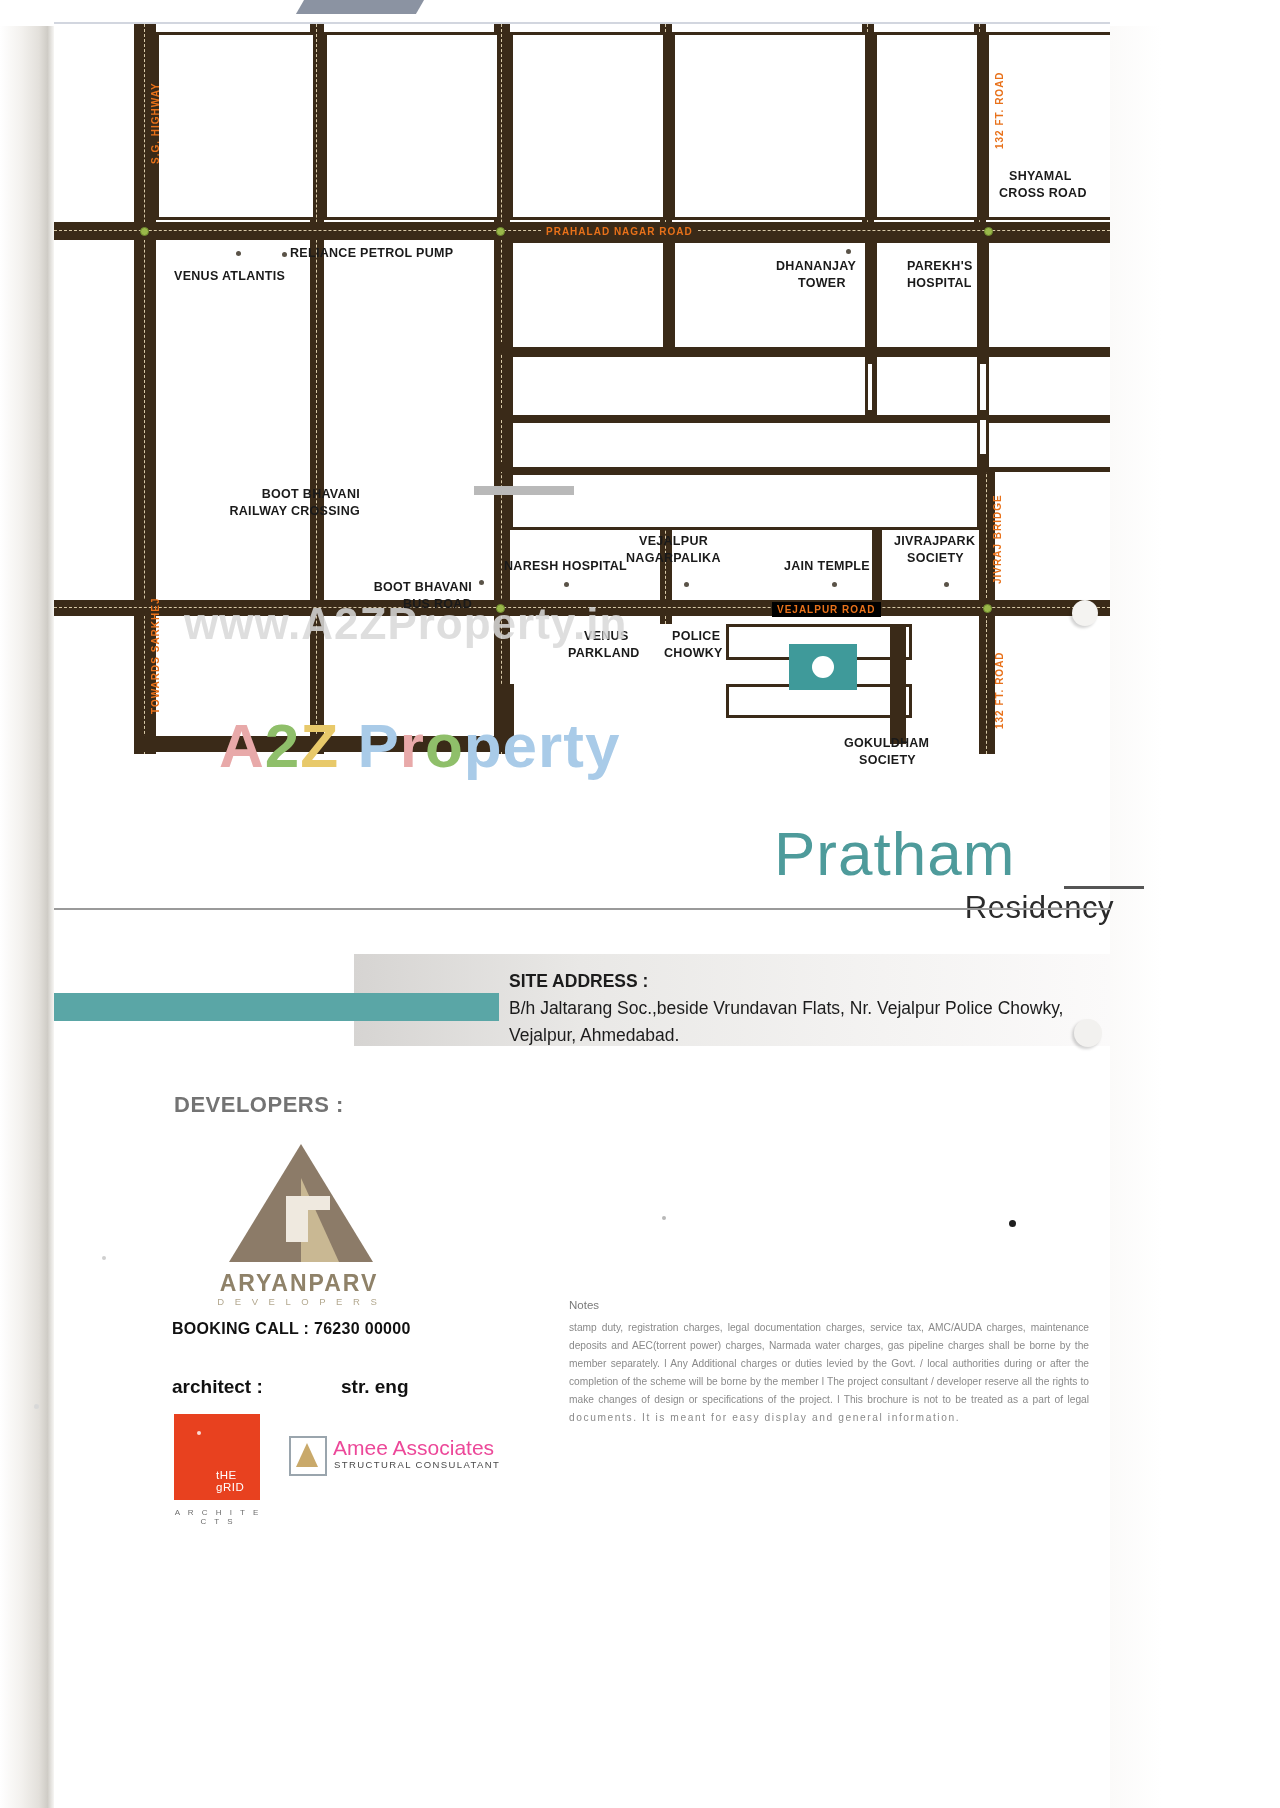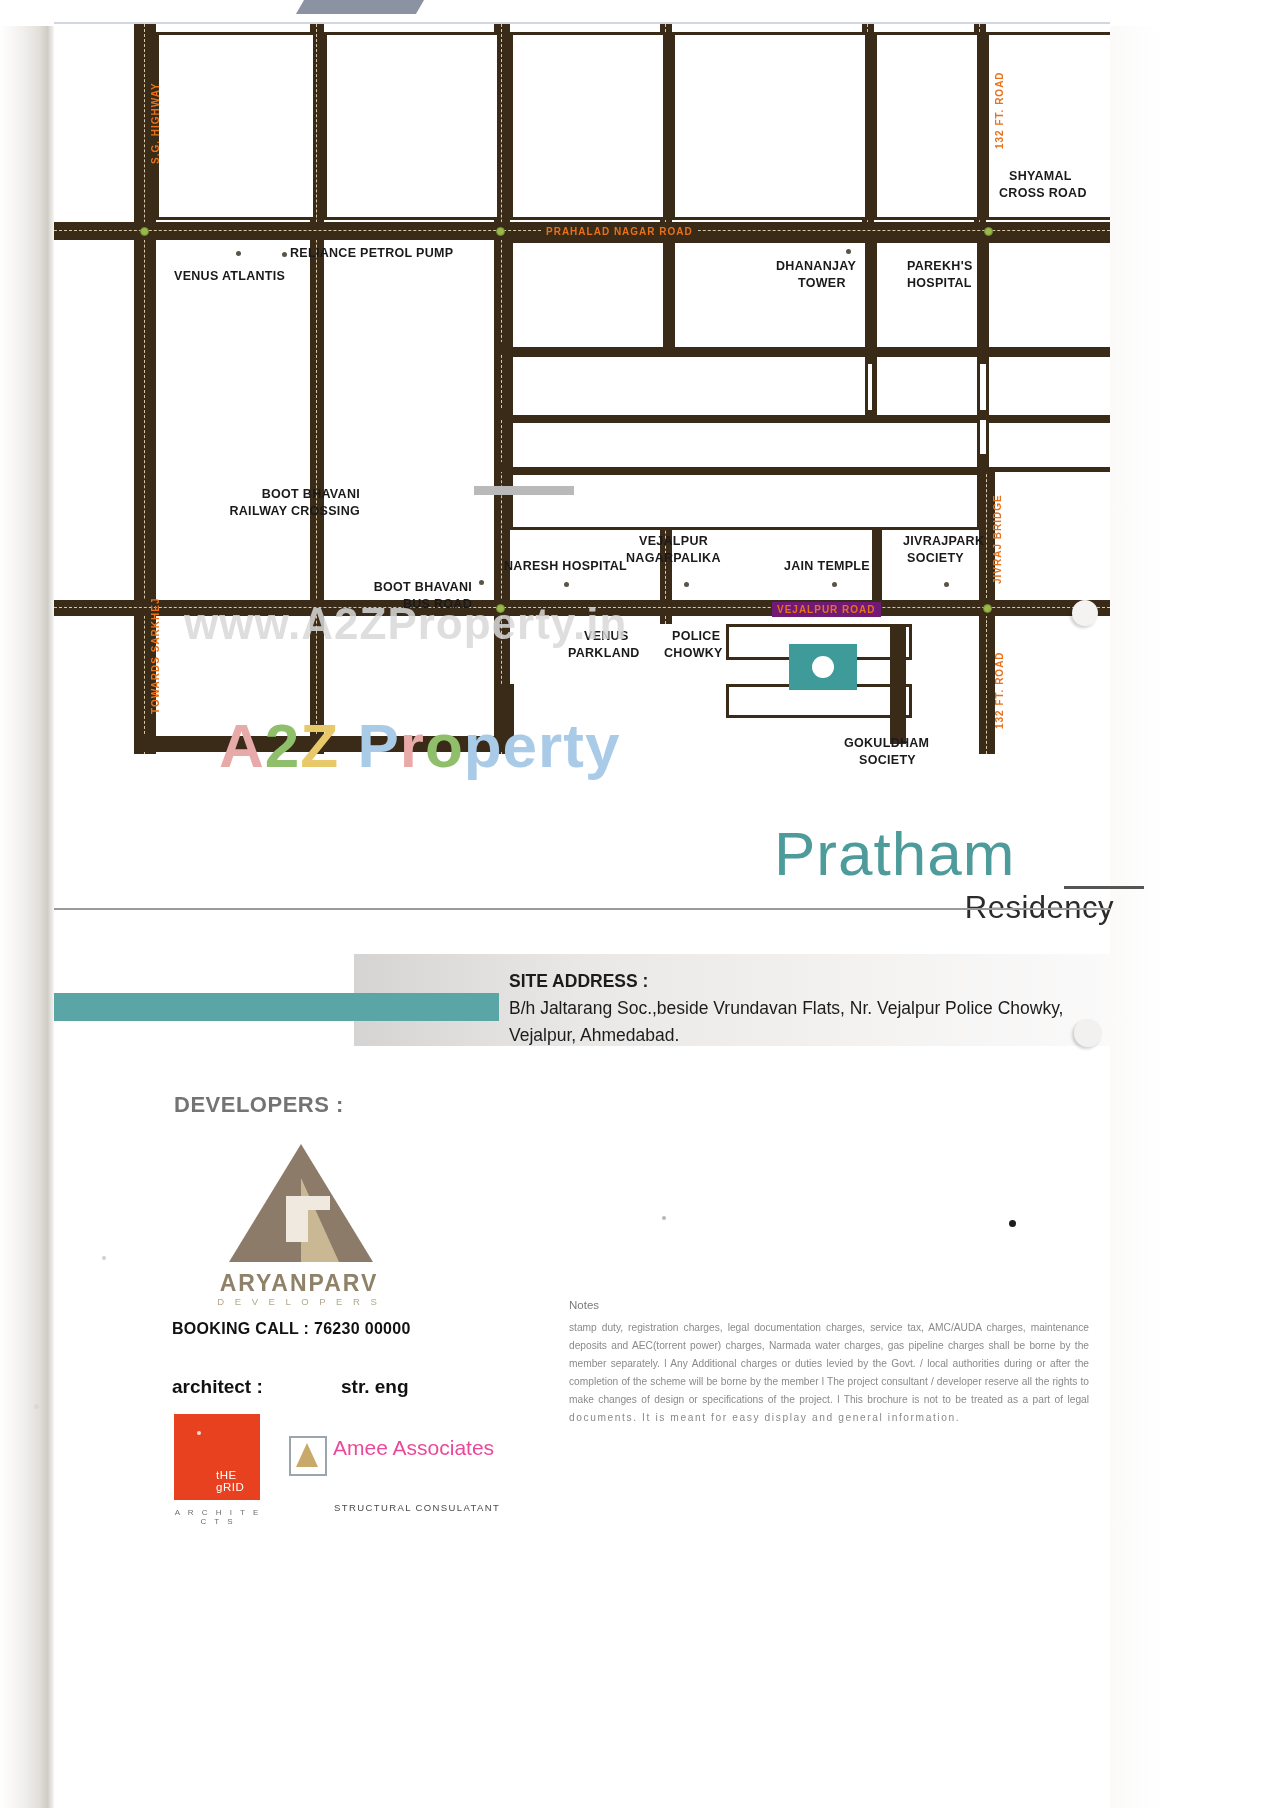--- a/index.html
+++ b/index.html
@@ -72,21 +72,21 @@
   .arch-lbl{position:absolute;left:118px;top:1352px;font-size:19px;font-weight:bold;color:#111;}
   .str-lbl{position:absolute;left:287px;top:1352px;font-size:19px;font-weight:bold;color:#111;}
   .grid-logo{position:absolute;left:120px;top:1390px;width:86px;height:86px;background:#e8411f;}
   .grid-logo .t{position:absolute;left:6px;bottom:7px;color:#ffffff;font-size:11.5px;letter-spacing:.5px;margin-left:36px;}
   .grid-dot{position:absolute;left:23px;top:17px;width:4px;height:4px;border-radius:50%;background:#ffffff;opacity:.8;}
   .grid-sub{position:absolute;left:118px;top:1484px;width:92px;text-align:center;font-size:8px;letter-spacing:3px;color:#6d6d6d;}
   .amee{position:absolute;left:235px;top:1408px;width:240px;height:52px;}
   .amee .mark{position:absolute;left:0;top:4px;width:34px;height:36px;border:2px solid #9aa5ad;background:#ffffff;}
   .amee .mark:after{content:"";position:absolute;left:5px;top:5px;width:0;height:0;border-left:11px solid transparent;border-right:11px solid transparent;border-bottom:24px solid #c9a96a;}
   .amee .n{position:absolute;left:44px;top:4px;font-size:21px;color:#ec4899;}
-  .amee .s{position:absolute;left:45px;top:27px;font-size:9.5px;letter-spacing:1.4px;color:#4a4a4a;margin-top:43px;}
+  .amee .s{position:absolute;left:45px;top:27px;font-size:9.5px;letter-spacing:1.4px;color:#4a4a4a;}
 
   .notes-ttl{position:absolute;left:515px;top:1275px;font-size:11.5px;color:#7a7a7a;}
   .notes{position:absolute;left:515px;top:1295px;width:520px;font-size:10.2px;line-height:18px;color:#8a8a8a;text-align:justify;}
   .notes .spaced{letter-spacing:1.6px;}
   .spk1{position:absolute;left:608px;top:1192px;width:4px;height:4px;border-radius:50%;background:#b8b8b8;}
   .spk2{position:absolute;left:955px;top:1196px;width:7px;height:7px;border-radius:50%;background:#1e1e1e;}
   .spk3{position:absolute;left:48px;top:1232px;width:4px;height:4px;border-radius:50%;background:#cfcfcf;}
   .spk4{position:absolute;left:-20px;top:1380px;width:5px;height:5px;border-radius:50%;background:#d8d8d8;}
 </style>
 </head>
@@ -172,21 +172,21 @@
 
       <div class="node" style="left:86px;top:203px;"></div>
       <div class="node" style="left:442px;top:203px;"></div>
       <div class="node" style="left:930px;top:203px;"></div>
       <div class="node" style="left:442px;top:580px;"></div>
       <div class="node" style="left:929px;top:580px;"></div>
 
       <div class="rdlabel vert" style="left:96px;top:140px;">S.G. HIGHWAY</div>
       <div class="rdlabel vert" style="left:96px;top:690px;">TOWARDS SARKHEJ</div>
       <div class="rdlabel" style="left:487px;top:200px;background:#3a2a18;padding:2px 5px;">PRAHALAD NAGAR ROAD</div>
-      <div class="rdlabel" style="left:718px;top:578px;background:#701a75;padding:2px 5px;">VEJALPUR ROAD</div>
+      <div class="rdlabel" style="left:718px;top:578px;background:#000000;padding:2px 5px;">VEJALPUR ROAD</div>
       <div class="rdlabel vert" style="left:940px;top:125px;">132 FT. ROAD</div>
       <div class="rdlabel vert" style="left:940px;top:705px;">132 FT. ROAD</div>
       <div class="rdlabel vert" style="left:938px;top:560px;">JIVRAJ BRIDGE</div>
 
       <div class="dot" style="left:228px;top:228px;"></div>
       <div class="dot" style="left:182px;top:227px;"></div>
       <div class="poi" style="left:236px;top:222px;">RELIANCE PETROL PUMP</div>
       <div class="poi" style="left:120px;top:245px;">VENUS ATLANTIS</div>
 
       <div class="poi" style="left:955px;top:145px;">SHYAMAL</div>
@@ -210,21 +210,21 @@
       <div class="poi" style="left:450px;top:535px;">NARESH HOSPITAL</div>
 
       <div class="dot" style="left:630px;top:558px;"></div>
       <div class="poi" style="left:585px;top:510px;">VEJALPUR</div>
       <div class="poi" style="left:572px;top:527px;">NAGARPALIKA</div>
 
       <div class="dot" style="left:778px;top:558px;"></div>
       <div class="poi" style="left:730px;top:535px;">JAIN TEMPLE</div>
 
       <div class="dot" style="left:890px;top:558px;"></div>
-      <div class="poi" style="left:840px;top:510px;margin-left:9px;">JIVRAJPARK</div>
+      <div class="poi" style="left:840px;top:510px;">JIVRAJPARK</div>
       <div class="poi" style="left:853px;top:527px;">SOCIETY</div>
 
       <div class="poi" style="left:530px;top:605px;">VENUS</div>
       <div class="poi" style="left:514px;top:622px;">PARKLAND</div>
 
       <div class="poi" style="left:618px;top:605px;">POLICE</div>
       <div class="poi" style="left:610px;top:622px;">CHOWKY</div>
 
       <div class="poi" style="left:790px;top:712px;">GOKULDHAM</div>
       <div class="poi" style="left:805px;top:729px;">SOCIETY</div>

